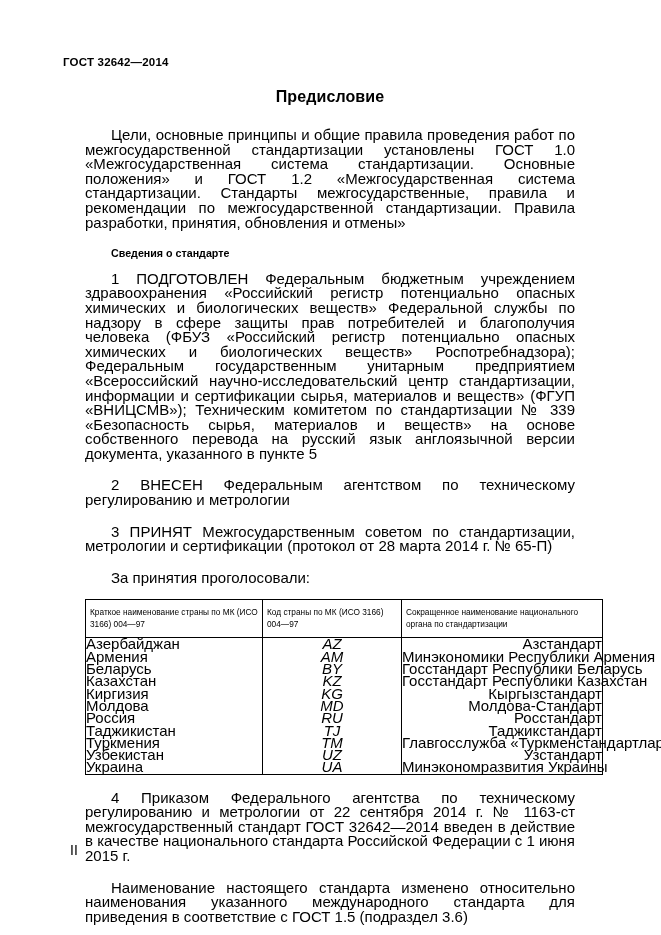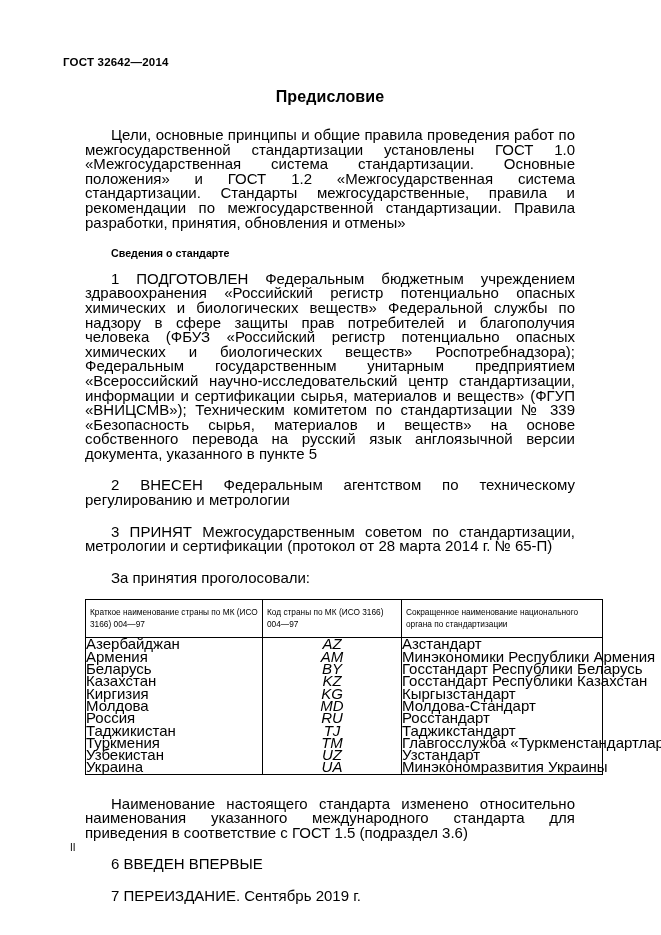--- a/index.html
+++ b/index.html
@@ -84,42 +84,42 @@
     font-size: 8.3px;
     font-weight: normal;
     text-align: left;
     line-height: 11.5px;
     padding: 7px 4px 7px 4px;
     border-bottom: 1.5px solid #000;
   }
   table.vote-table thead th:first-child { border-left: none; }
   table.vote-table thead th:last-child { border-right: none; }
   table.vote-table tbody td:first-child { border-left: none; }
-  table.vote-table tbody td:last-child { border-right: none; }
+  table.vote-table tbody td:last-child { border-right: none; text-align: right; }
   td.c-name   { width: 168px; padding: 0 0 0 16px; }
   td.c-code   { width: 130px; text-align: center; font-style: italic; }
   td.c-body   { width: 192px; padding: 0 4px 0 14px; }
   th.h-name   { width: 168px; }
   th.h-code   { width: 130px; }
   th.h-body   { width: 192px; }
   td.cellpad { padding-top: 6px; padding-bottom: 7px; }
   ul.cell-list {
     list-style: none;
     margin: 0;
     padding: 0;
     font-size: 15px;
     line-height: 12.3px;
   }
   ul.cell-list li { white-space: nowrap; }
   
   .page-number {
     position: absolute;
     left: 70px;
     top: 842px;
-    font-size: 10px;
+    font-size: 14px;
   }
 </style>
 </head>
 <body>
 
 <div class="page">
 
   <div class="running-head">ГОСТ 32642—2014</div>
 
   <div class="content">
@@ -198,20 +198,21 @@
                   <li>Главгосслужба «Туркменстандартлары»</li>
                   <li>Узстандарт</li>
                   <li>Минэкономразвития Украины</li>
                 </ul>
             </td>
           </tr>
         </tbody>
       </table>
     </div>
 
+    <p class="para">4 Приказом Федерального агентства по техническому регулированию и метрологии от 22 сентября 2014 г. № 1163-ст межгосударственный стандарт ГОСТ 32642—2014 введен в действие в качестве национального стандарта Российской Федерации с 1 июня 2015 г.</p>
 
     <div class="spacer-sm"></div>
 
 
     <p class="para">Наименование настоящего стандарта изменено относительно наименования указанного международного стандарта для приведения в соответствие с ГОСТ 1.5 (подраздел 3.6)</p>
 
     <div class="spacer-sm"></div>
 
     <p class="para">6 ВВЕДЕН ВПЕРВЫЕ</p>
 

